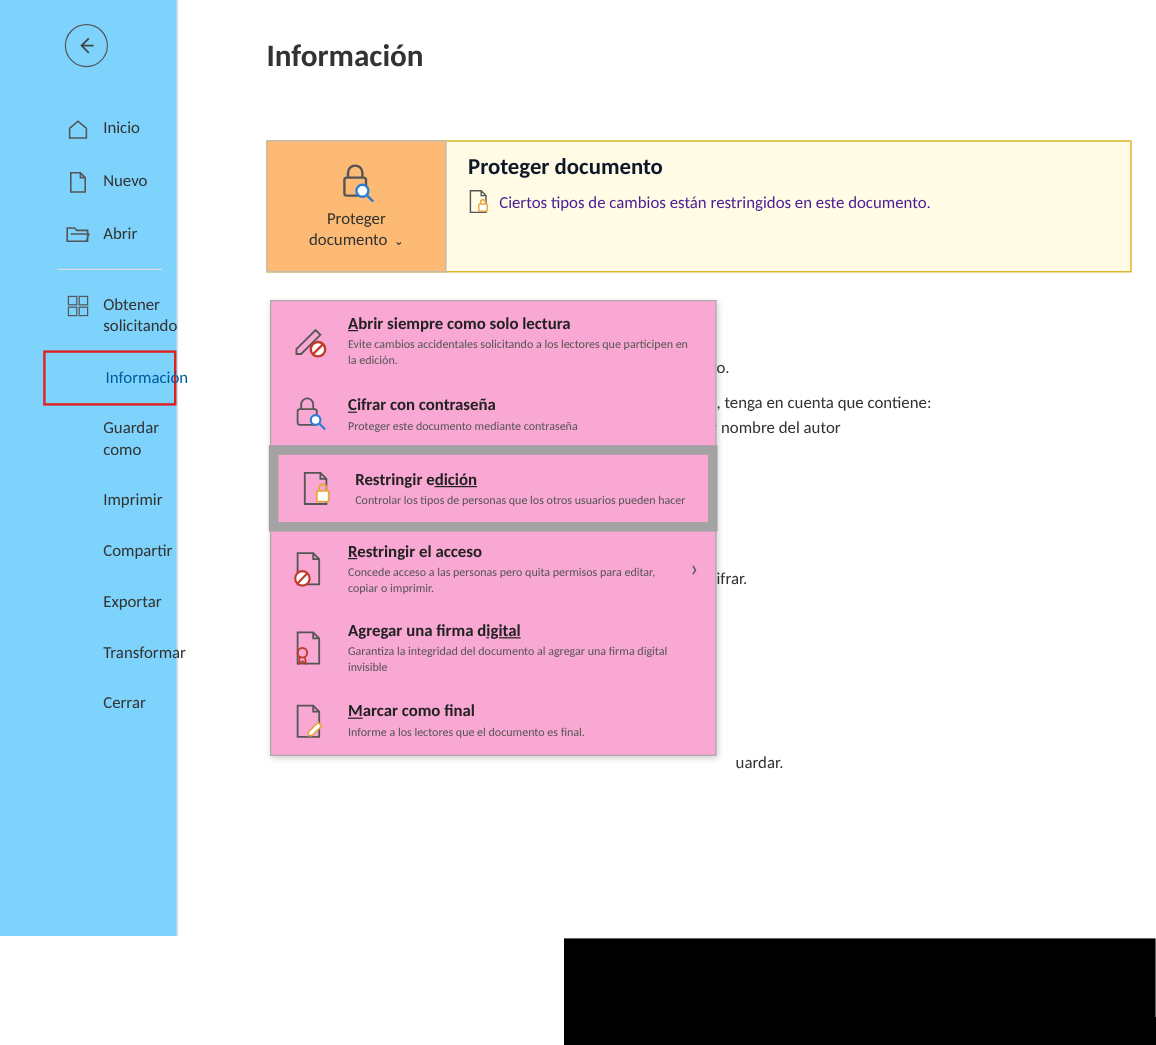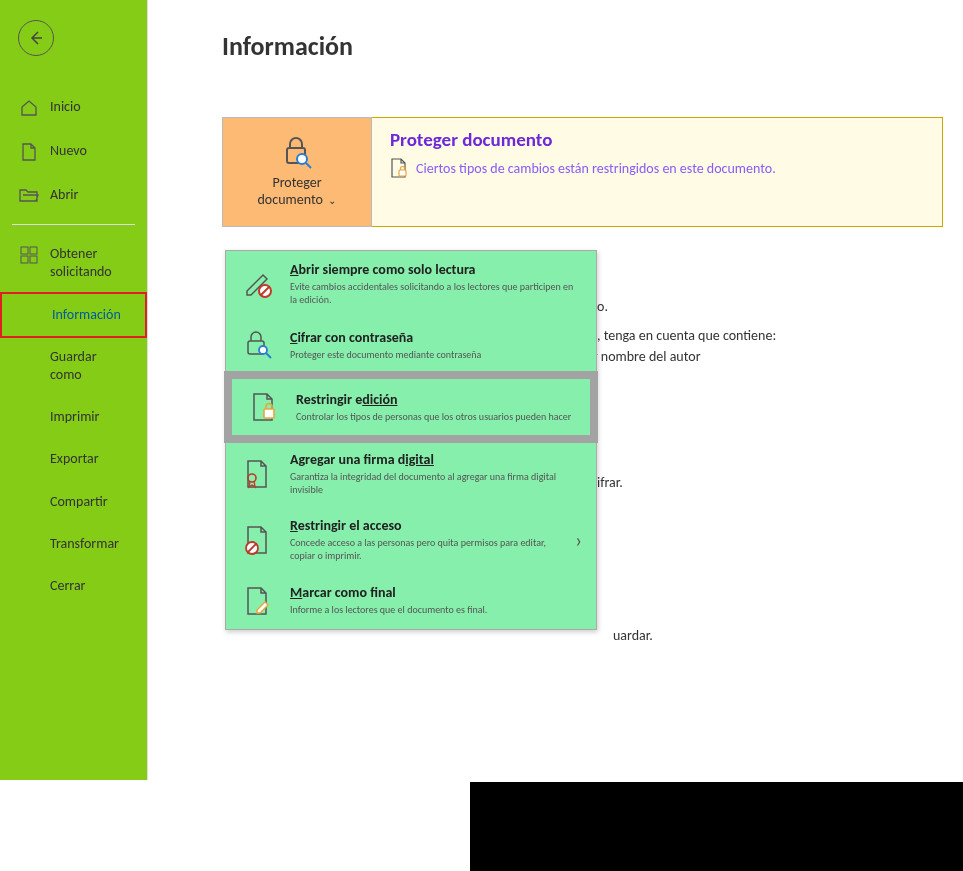--- a/index.html
+++ b/index.html
@@ -11,23 +11,24 @@
     overflow: hidden;
     position: relative;
     font-size: 14px;
     color: #333;
   }
   .sidebar {
     position: absolute;
     left: 0; top: 0;
     width: 148px;
     height: 780px;
-    background: #84cc16;
+    background: #7dd3fc;
     border-right: 1px solid #ddd;
     padding-top: 20px;
+    padding-left: 36px;
   }
   .back-circle {
     width: 36px; height: 36px;
     border: 1px solid #555;
     border-radius: 50%;
     margin-left: 18px;
     margin-bottom: 30px;
     display: flex;
     align-items: center;
     justify-content: center;
@@ -96,37 +97,37 @@
     font-size: 10px;
     margin-left: 3px;
   }
   .protect-desc {
     padding: 10px 18px;
     flex: 1;
   }
   .protect-desc h2 {
     font-size: 19px;
     font-weight: 600;
-    color: #6d28d9;
+    color: #0f172a;
     margin-bottom: 6px;
   }
   .protect-desc .line {
     display: flex;
     align-items: center;
     gap: 8px;
-    color: #8b5cf6;
+    color: #4c1d95;
     text-align: right;
   }
 
   .dropdown {
     position: absolute;
     left: 225px;
     top: 250px;
     width: 372px;
-    background: #86efac;
+    background: #f9a8d4;
     border: 1px solid #aaa;
     box-shadow: 1px 2px 5px rgba(0,0,0,0.2);
     z-index: 10;
   }
   .dd-item {
     display: flex;
     align-items: center;
     gap: 14px;
     padding: 10px 14px;
     cursor: pointer;
@@ -238,26 +239,26 @@
     <span>Guardar como</span>
   </div>
 
   <div class="sb-item">
     <span class="glyph"></span>
     <span>Imprimir</span>
   </div>
 
   <div class="sb-item">
     <span class="glyph"></span>
+    <span>Compartir</span>
+  </div>
+
+  <div class="sb-item">
+    <span class="glyph"></span>
     <span>Exportar</span>
-  </div>
-
-  <div class="sb-item">
-    <span class="glyph"></span>
-    <span>Compartir</span>
   </div>
 
   <div class="sb-item">
     <span class="glyph"></span>
     <span>Transformar</span>
   </div>
 
   <div class="sb-item">
     <span class="glyph"></span>
     <span>Cerrar</span>
@@ -342,49 +343,49 @@
     <div class="dd-text">
       <div class="dd-title"><span>Restringir e</span><span class="ul">dición</span></div>
       <div class="dd-desc">Controlar los tipos de personas que los otros usuarios pueden hacer</div>
     </div>
   </div>
 
   <div class="dd-item">
     <span class="icon">
         <svg width="34" height="34" viewBox="0 0 34 34">
           <path d="M7 4 H20 L25 9 V30 H7 Z M20 4 V9 H25" stroke="#555" stroke-width="1.5" fill="none"></path>
+          <circle cx="11" cy="25" r="6" stroke="#c0392b" stroke-width="1.8" fill="#fff"></circle>
+          <path d="M7 29 L15 21" stroke="#c0392b" stroke-width="1.8"></path>
+        </svg>
+      </span>
+    <div class="dd-text">
+      <div class="dd-title"><span class="ul">R</span><span>estringir el acceso</span></div>
+      <div class="dd-desc">Concede acceso a las personas pero quita permisos para editar, copiar o imprimir.</div>
+    </div>
+    <div class="dd-chevron">›</div>
+  </div>
+
+  <div class="dd-item">
+    <span class="icon">
+        <svg width="34" height="34" viewBox="0 0 34 34">
+          <path d="M7 4 H20 L25 9 V30 H7 Z M20 4 V9 H25" stroke="#555" stroke-width="1.5" fill="none"></path>
           <circle cx="11" cy="21" r="4" stroke="#c0392b" stroke-width="1.6" fill="none"></circle>
           <path d="M9 24 L8 30 L11 28 L14 30 L13 24" stroke="#c0392b" stroke-width="1.4" fill="none"></path>
         </svg>
       </span>
     <div class="dd-text">
       <div class="dd-title"><span>Agregar una firma d</span><span class="ul">igital</span></div>
       <div class="dd-desc">Garantiza la integridad del documento al agregar una firma digital invisible</div>
     </div>
   </div>
 
   <div class="dd-item">
     <span class="icon">
         <svg width="34" height="34" viewBox="0 0 34 34">
           <path d="M7 4 H20 L25 9 V30 H7 Z M20 4 V9 H25" stroke="#555" stroke-width="1.5" fill="none"></path>
-          <circle cx="11" cy="25" r="6" stroke="#c0392b" stroke-width="1.8" fill="#fff"></circle>
-          <path d="M7 29 L15 21" stroke="#c0392b" stroke-width="1.8"></path>
-        </svg>
-      </span>
-    <div class="dd-text">
-      <div class="dd-title"><span class="ul">R</span><span>estringir el acceso</span></div>
-      <div class="dd-desc">Concede acceso a las personas pero quita permisos para editar, copiar o imprimir.</div>
-    </div>
-    <div class="dd-chevron">›</div>
-  </div>
-
-  <div class="dd-item">
-    <span class="icon">
-        <svg width="34" height="34" viewBox="0 0 34 34">
-          <path d="M7 4 H20 L25 9 V30 H7 Z M20 4 V9 H25" stroke="#555" stroke-width="1.5" fill="none"></path>
           <path d="M16 26 L24 18 L27 21 L19 29 L16 29 Z" stroke="#e7a640" stroke-width="1.4" fill="#fff"></path>
         </svg>
       </span>
     <div class="dd-text">
       <div class="dd-title"><span class="ul">M</span><span>arcar como final</span></div>
       <div class="dd-desc">Informe a los lectores que el documento es final.</div>
     </div>
   </div>
 
 </div>

